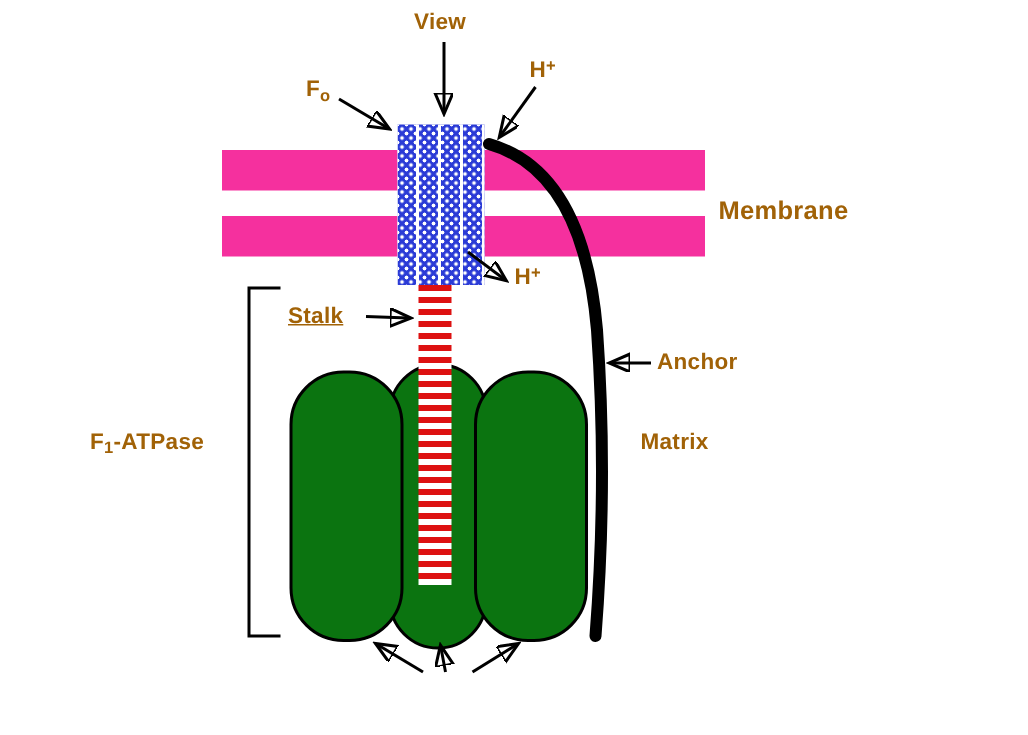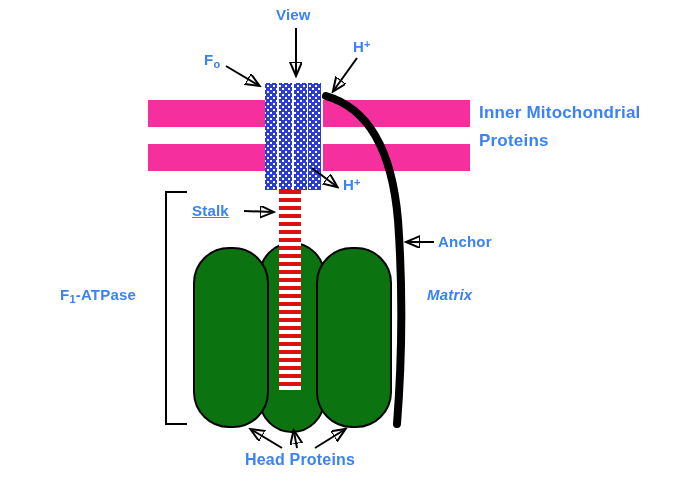--- a/index.html
+++ b/index.html
@@ -71,37 +71,37 @@
   }
   .arrow { stroke-width: 2; }
   .bracket { stroke-width: 2; }
   .anchor-curve { stroke-width: 8; stroke-linecap: round; }
 
   
   .label {
     position: absolute;
     font-weight: bold;
     font-size: 15px;
-    color: #3b82f6;
+    color: #a16207;
     white-space: nowrap;
     letter-spacing: 0.2px;
   }
   .label-lg { font-size: 17px; }
   .sub { font-size: 11px; position: relative; top: 3px; font-weight: bold; }
   .sup { font-size: 11px; position: relative; top: -4px; font-weight: bold; }
 
   .lbl-view          { left: 276px; top: 6px; }
   .lbl-fo            { left: 204px; top: 51px; }
   .lbl-h-top         { left: 353px; top: 38px; }
   .lbl-membrane-1    { left: 479px; top: 103px; }
   .lbl-membrane-2    { left: 479px; top: 131px; }
   .lbl-h-bottom      { left: 343px; top: 176px; }
   .lbl-stalk         { left: 192px; top: 202px; text-decoration: underline; }
   .lbl-anchor        { left: 438px; top: 233px; text-align: right; }
-  .lbl-matrix        { left: 427px; top: 286px; font-style: italic; }
+  .lbl-matrix        { left: 427px; top: 286px; }
   .lbl-f1            { left: 60px;  top: 286px; }
   .lbl-head-proteins { left: 245px; top: 451px; font-size: 16px; }
 </style>
 </head>
 <body>
 
 <div class="canvas">
 
   <div class="membrane membrane-top"></div>
   <div class="membrane membrane-bottom"></div>
@@ -141,25 +141,22 @@
   </div>
 
   <div class="label lbl-fo">
     <span>F</span><span class="sub">o</span>
   </div>
 
   <div class="label lbl-h-top">
     <span>H</span><span class="sup">+</span>
   </div>
 
-  <div class="label label-lg lbl-membrane-1">
-    <span>Inner Mitochondrial</span>
-  </div>
   <div class="label label-lg lbl-membrane-2">
-    <span>Proteins</span>
+    <span>Membrane</span>
   </div>
 
   <div class="label lbl-h-bottom">
     <span>H</span><span class="sup">+</span>
   </div>
 
   <div class="label lbl-stalk">
     <span>Stalk</span>
   </div>
 
@@ -168,17 +165,14 @@
   </div>
 
   <div class="label lbl-matrix">
     <span>Matrix</span>
   </div>
 
   <div class="label lbl-f1">
     <span>F</span><span class="sub">1</span><span>-ATPase</span>
   </div>
 
-  <div class="label lbl-head-proteins">
-    <span>Head Proteins</span>
-  </div>
 
 </div>
 
 </body></html>

